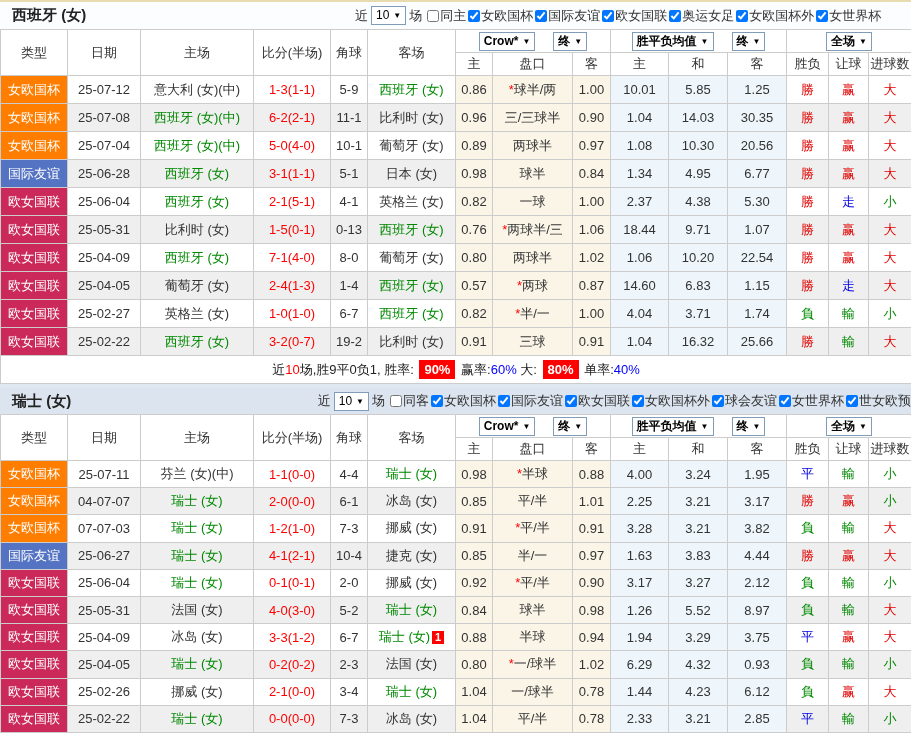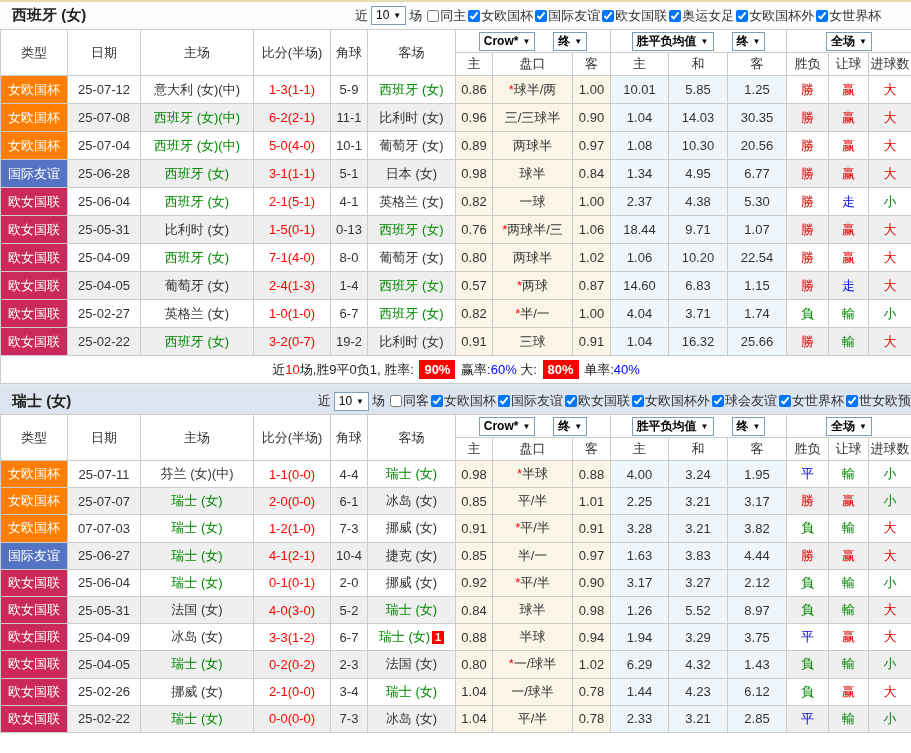--- a/index.html
+++ b/index.html
@@ -472,21 +472,21 @@
             <td class="cream">0.88</td>
             <td class="blu">4.00</td>
             <td class="blu">3.24</td>
             <td class="blu">1.95</td>
             <td style="color:#0000e0">平</td>
             <td style="color:#008800">輸</td>
             <td style="color:#008800">小</td>
           </tr>
           <tr class="even">
             <td class="type" style="background:#ff7e00">女欧国杯</td>
-            <td class="date">25-07-07</td>
+            <td class="date">04-07-07</td>
             <td class="hl">瑞士 (女)</td>
             <td class="score">2-0(0-0)</td>
             <td>6-1</td>
             <td class=""><span>冰岛 (女)</span></td>
             <td class="cream">0.85</td>
             <td class="cream"><span>平/半</span></td>
             <td class="cream">1.01</td>
             <td class="blu">2.25</td>
             <td class="blu">3.21</td>
             <td class="blu">3.17</td>
@@ -584,21 +584,21 @@
             <td class="date">25-04-05</td>
             <td class="hl">瑞士 (女)</td>
             <td class="score">0-2(0-2)</td>
             <td>2-3</td>
             <td class=""><span>法国 (女)</span></td>
             <td class="cream">0.80</td>
             <td class="cream"><span class="star">*</span><span>一/球半</span></td>
             <td class="cream">1.02</td>
             <td class="blu">6.29</td>
             <td class="blu">4.32</td>
-            <td class="blu">1.43</td>
+            <td class="blu">0.93</td>
             <td style="color:#008800">負</td>
             <td style="color:#008800">輸</td>
             <td style="color:#008800">小</td>
           </tr>
           <tr class="">
             <td class="type" style="background:#cb2959">欧女国联</td>
             <td class="date">25-02-26</td>
             <td class="">挪威 (女)</td>
             <td class="score">2-1(0-0)</td>
             <td>3-4</td>

